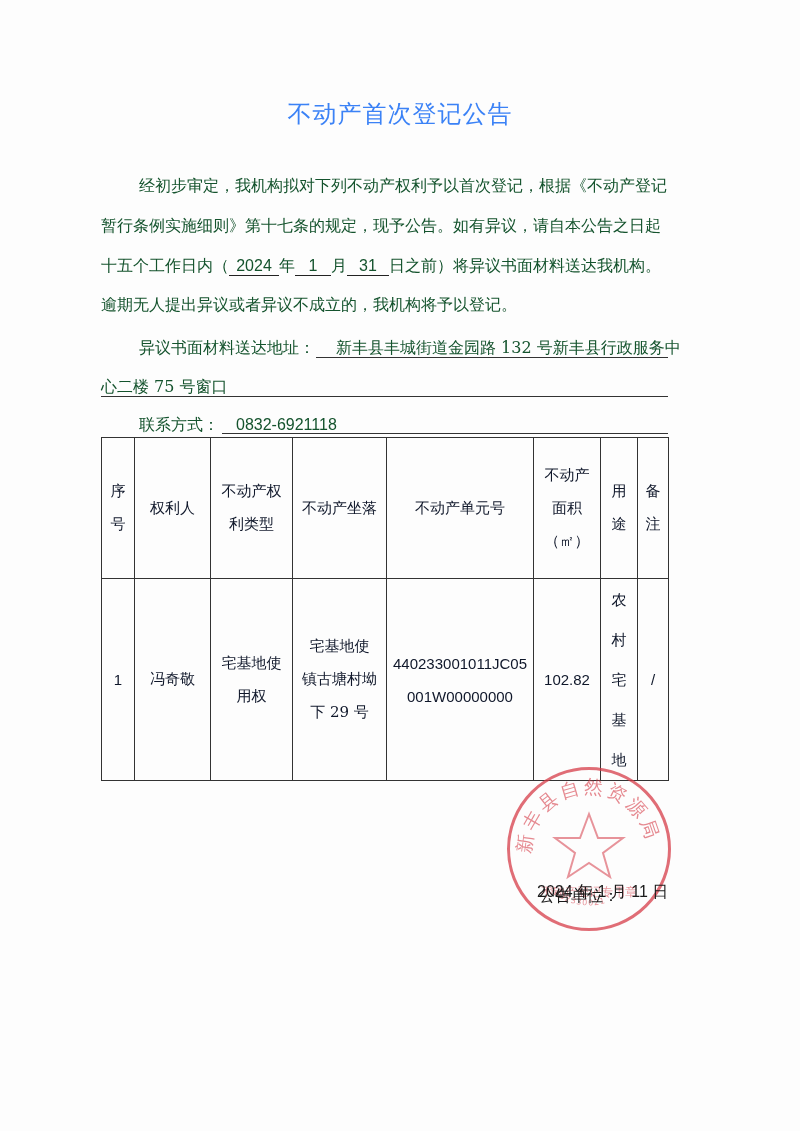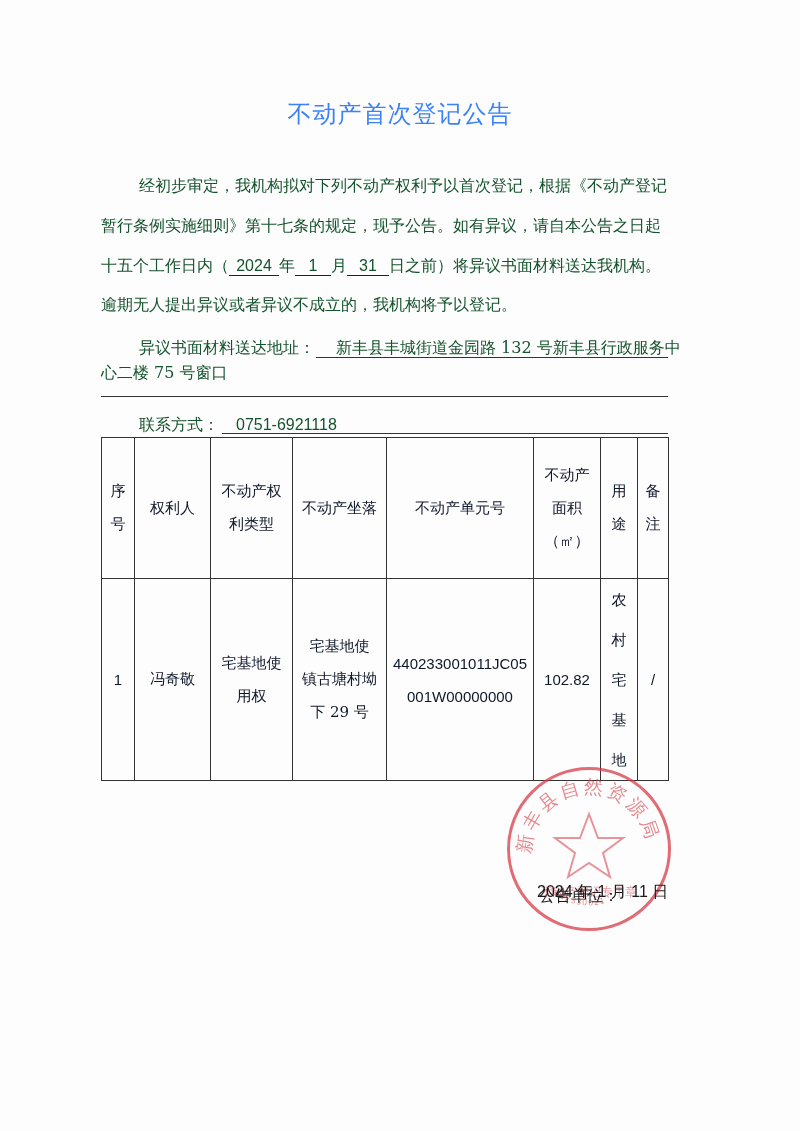--- a/index.html
+++ b/index.html
@@ -48,25 +48,25 @@
 <div class="abs line" style="left:139px; top:176px;">经初步审定，我机构拟对下列不动产权利予以首次登记，根据《不动产登记</div>
 <div class="abs line" style="left:101px; top:216px;">暂行条例实施细则》第十七条的规定，现予公告。如有异议，请自本公告之日起</div>
 <div class="abs line" style="left:101px; top:256px;">
   <span>十五个工作日内（</span><span class="ul" style="width:50px;">2024</span><span>年</span><span class="ul" style="width:36px;">1</span><span>月</span><span class="ul" style="width:42px;">31</span><span>日之前）将异议书面材料送达我机构。</span>
 </div>
 <div class="abs line" style="left:101px; top:295px;">逾期无人提出异议或者异议不成立的，我机构将予以登记。</div>
 
 <div class="abs line" style="left:139px; top:338px;">异议书面材料送达地址：</div>
 <div class="abs line" style="left:322px; top:338px;margin-left:14px;">新丰县丰城街道金园路 132 号新丰县行政服务中</div>
 <div class="abs rule" style="left:316px; top:357px; width:352px;"></div>
-<div class="abs line" style="left:101px; top:363px;">心二楼 75 号窗口</div>
+<div class="abs line" style="left:101px; top:377px;">心二楼 75 号窗口</div>
 <div class="abs rule" style="left:101px; top:396px; width:567px;"></div>
 
 <div class="abs line" style="left:139px; top:415px;">联系方式：</div>
-<div class="abs line num" style="left:236px; top:415px;">0751-6921118</div>
+<div class="abs line num" style="left:236px; top:415px;">0832-6921118</div>
 <div class="abs rule" style="left:222px; top:433px; width:446px;"></div>
 
 <table class="reg">
   <colgroup>
     <col style="width:33px">
       <col style="width:76px">
       <col style="width:82px">
       <col style="width:94px">
     <col style="width:147px">
       <col style="width:67px">

